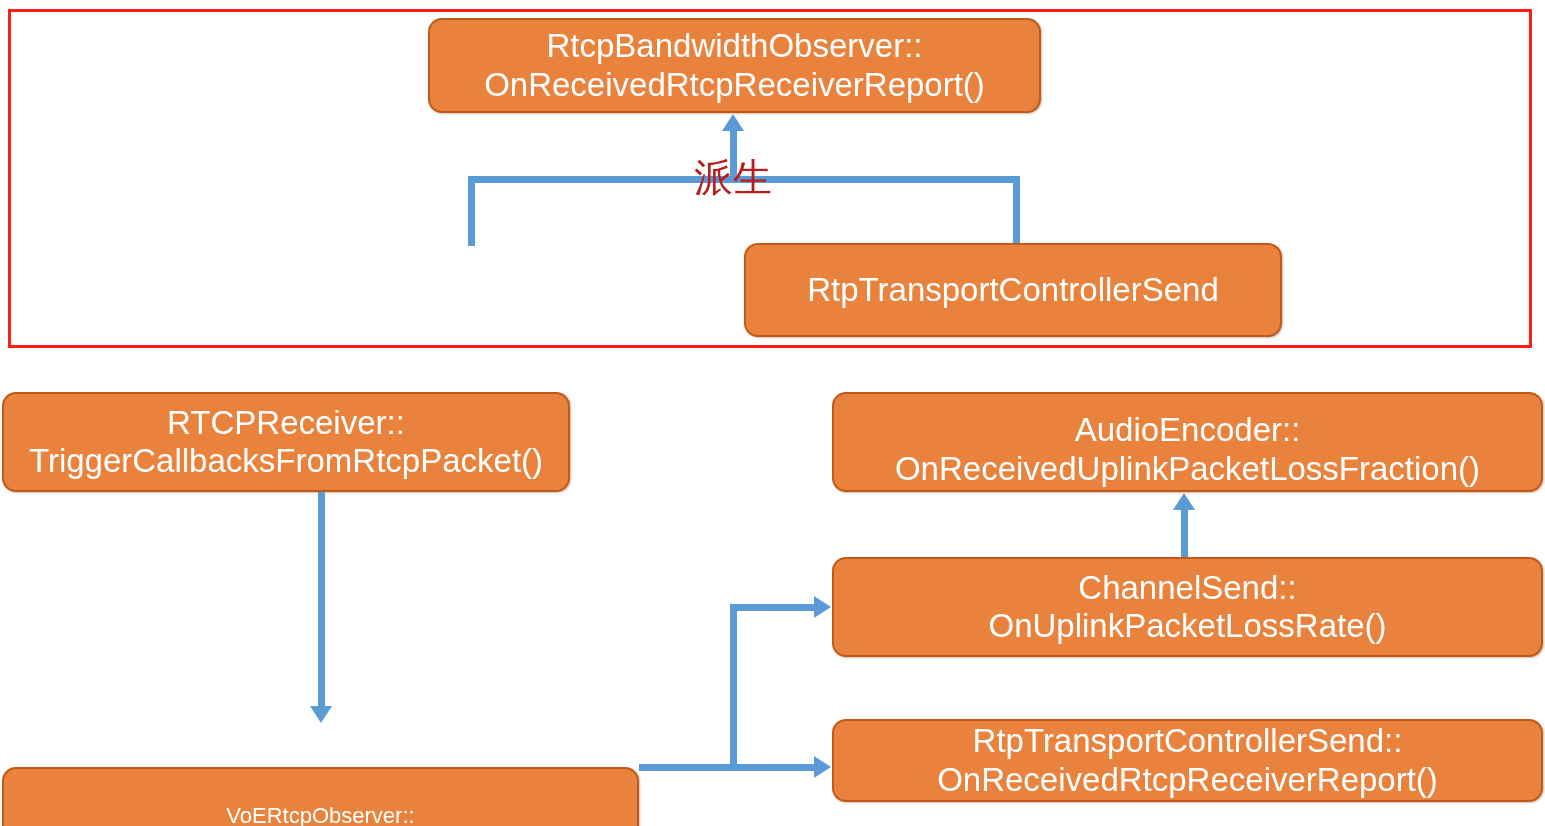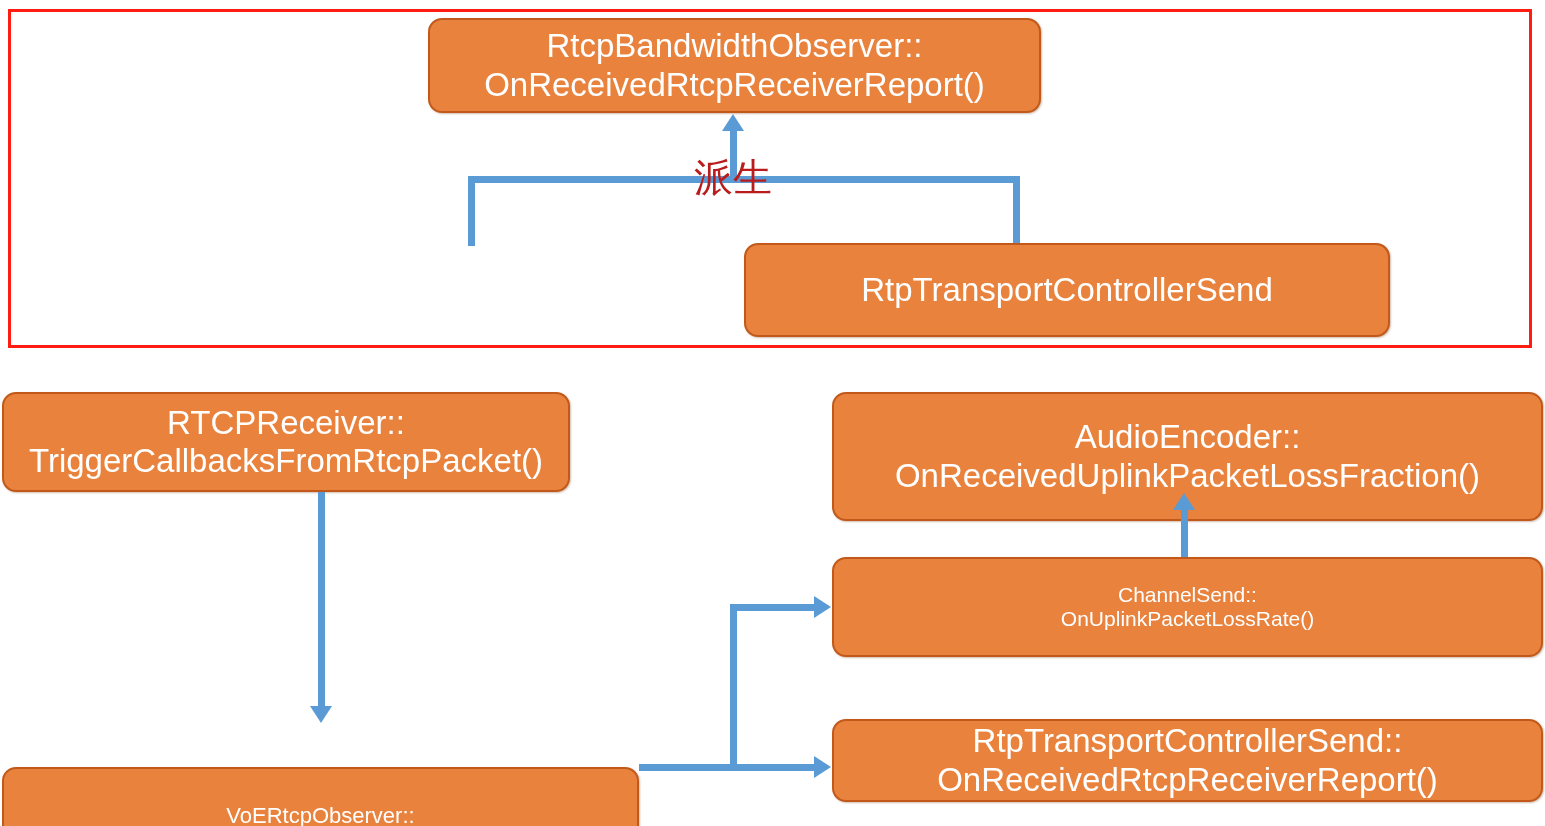--- a/index.html
+++ b/index.html
@@ -109,41 +109,41 @@
 
   <div class="conn-h" style="left:468px; top:176px; width:552px; height:7px;"></div>
 
   <div class="conn-v" style="left:468px; top:176px; width:7px; height:70px;"></div>
 
   <div class="conn-v" style="left:1013px; top:176px; width:7px; height:70px;"></div>
 
   <div class="edge-label" style="left:694px; top:158px; font-size:39px;">派生</div>
 
 
-  <div class="node" style="left:744px; top:243px; width:646px; height:94px; font-size:33px;">
+  <div class="node" style="left:744px; top:243px; width:538px; height:94px; font-size:33px;">
     <span class="label">RtpTransportControllerSend</span>
   </div>
 
   <div class="node" style="left:2px; top:392px; width:568px; height:100px; font-size:33px;">
     <span class="label">RTCPReceiver::
 TriggerCallbacksFromRtcpPacket()</span>
   </div>
 
-  <div class="node" style="left:832px; top:392px; width:711px; height:129px; font-size:33px;">
+  <div class="node" style="left:832px; top:392px; width:711px; height:100px; font-size:33px;align-items:flex-end;">
     <span class="label">AudioEncoder::
 OnReceivedUplinkPacketLossFraction()</span>
   </div>
 
   <div class="conn-v" style="left:1181px; top:509px; width:7px; height:51px;"></div>
   <div class="arrow arrow-up" style="left:1173px; top:493px;"></div>
 
   <div class="conn-v" style="left:318px; top:492px; width:7px; height:214px;"></div>
   <div class="arrow arrow-down" style="left:310px; top:706px;"></div>
 
-  <div class="node" style="left:832px; top:557px; width:711px; height:100px; font-size:21px;">
+  <div class="node" style="left:832px; top:557px; width:711px; height:100px; font-size:33px;">
     <span class="label">ChannelSend::
 OnUplinkPacketLossRate()</span>
   </div>
 
   <div class="node" style="left:2px; top:719px; width:637px; height:124px; font-size:22px;margin-top:48px;">
     <span class="label">VoERtcpObserver::
 OnReceivedRtcpReceiverReport()</span>
   </div>
 
   <div class="node" style="left:832px; top:719px; width:711px; height:83px; font-size:33px;">

